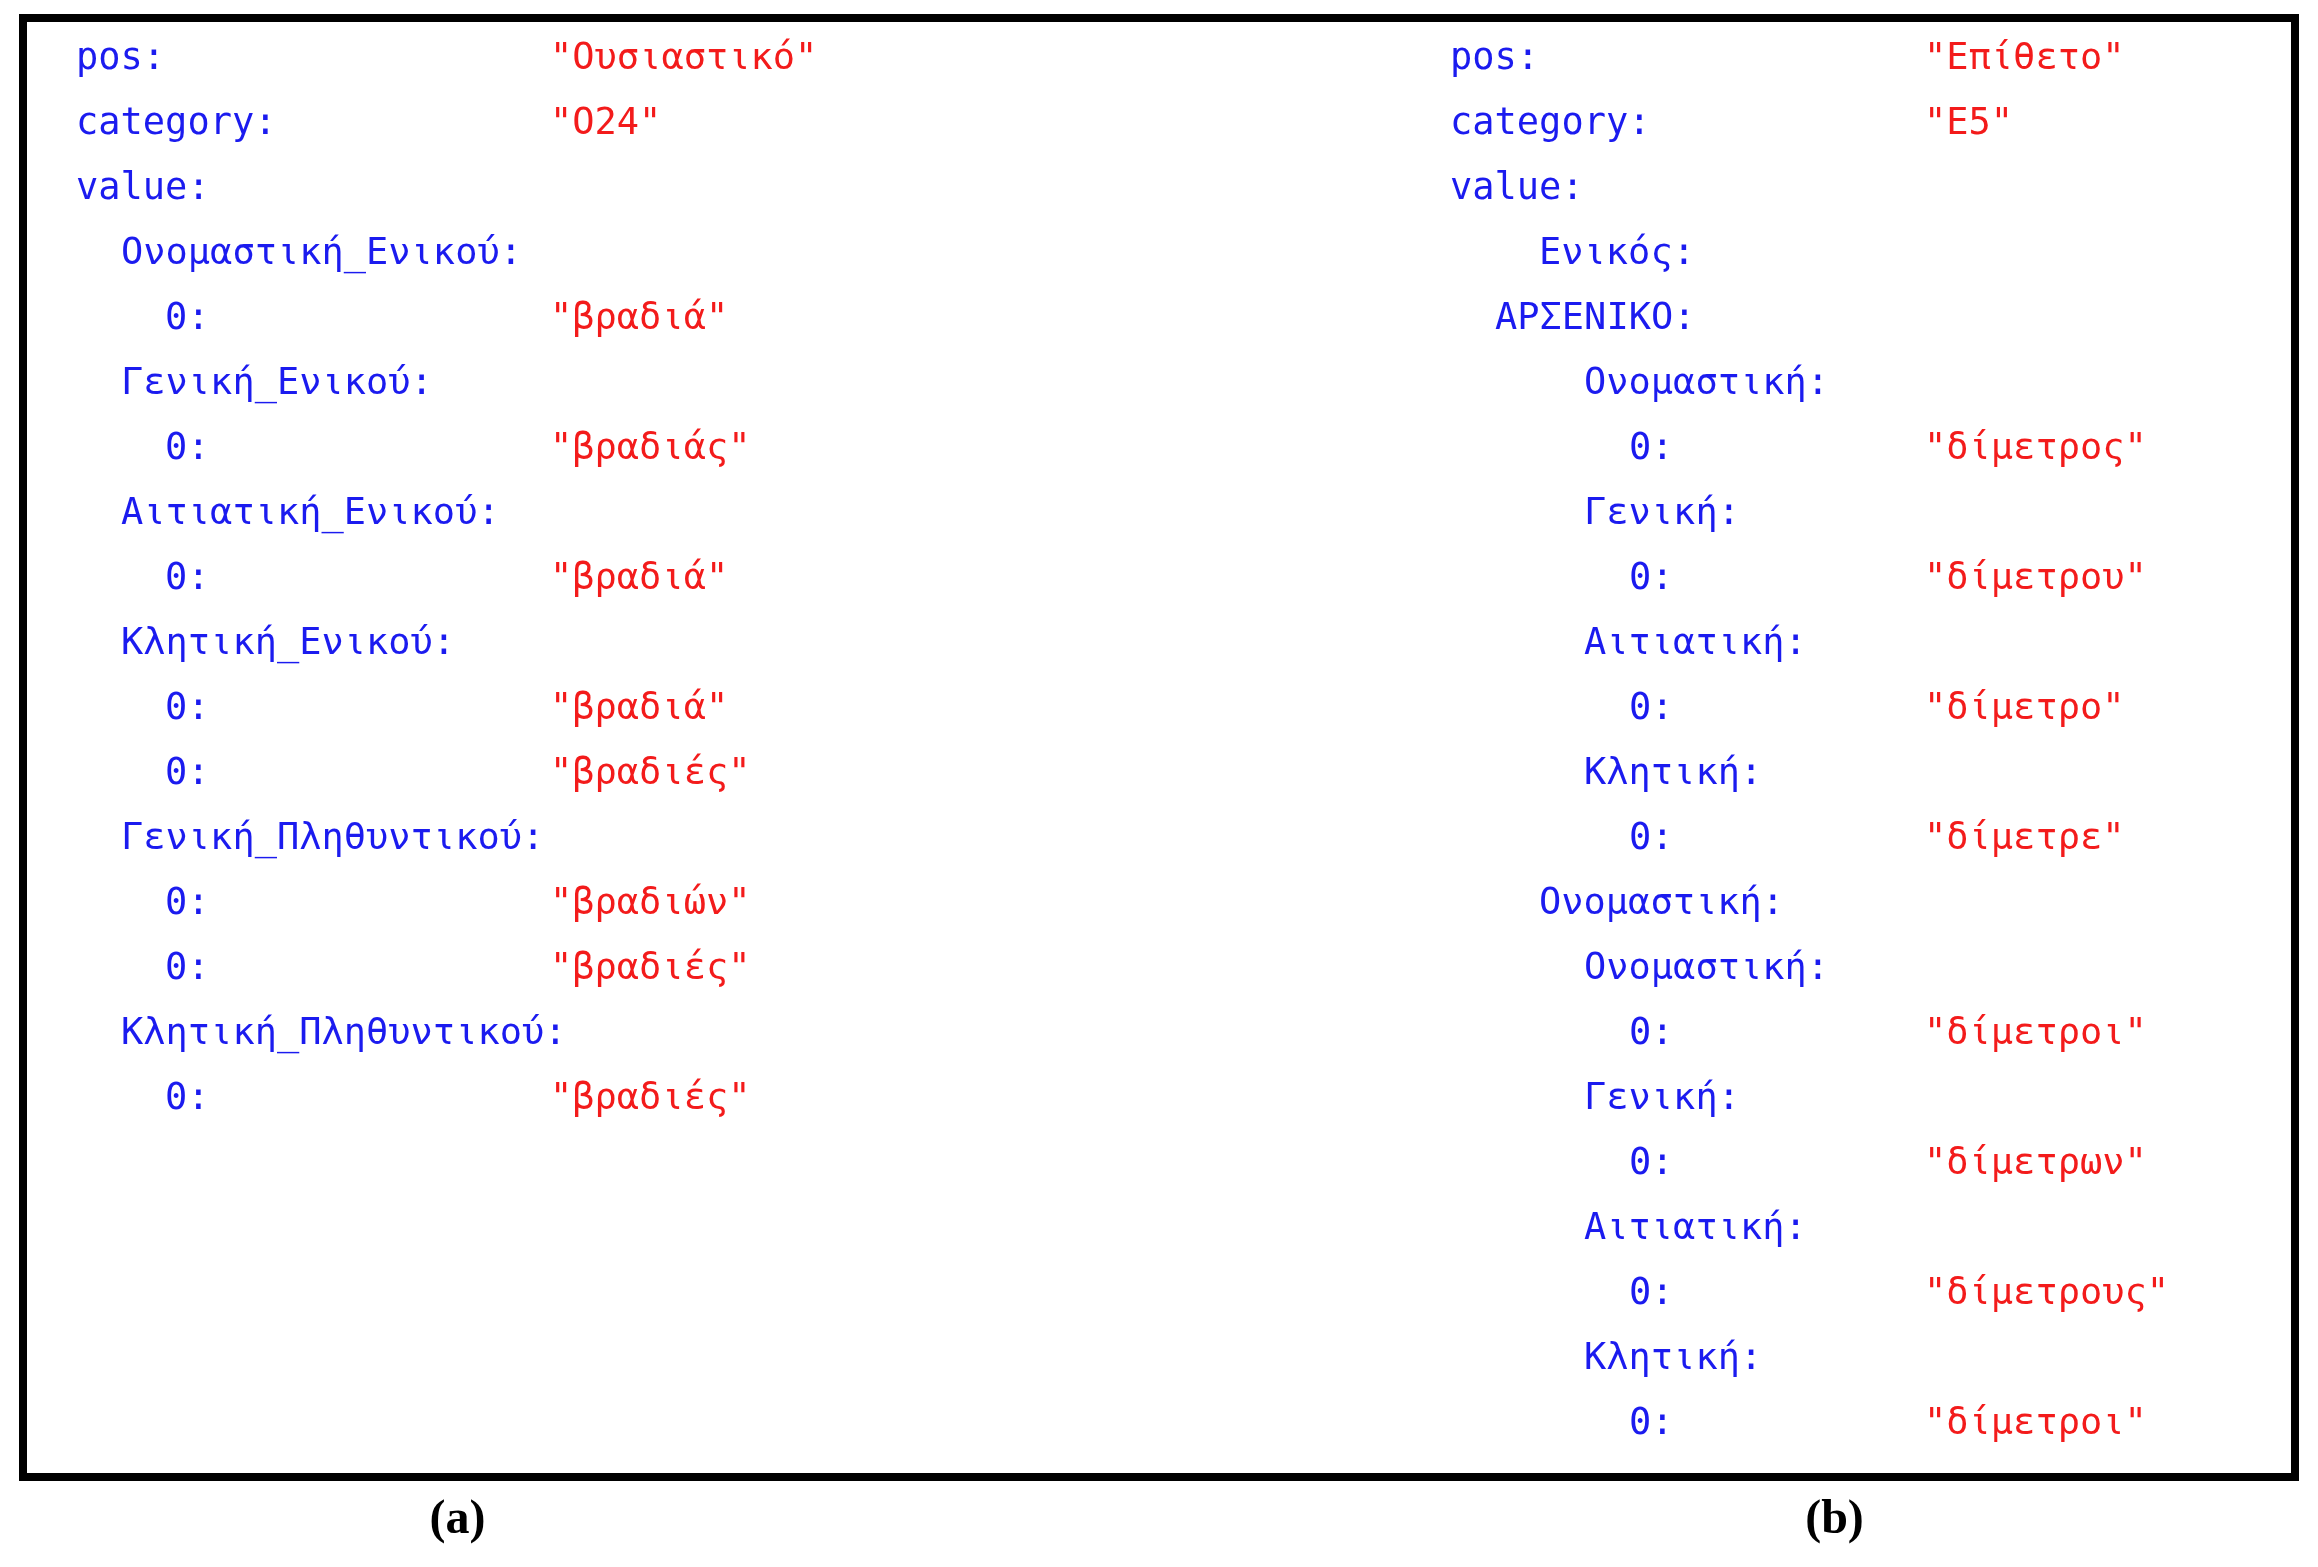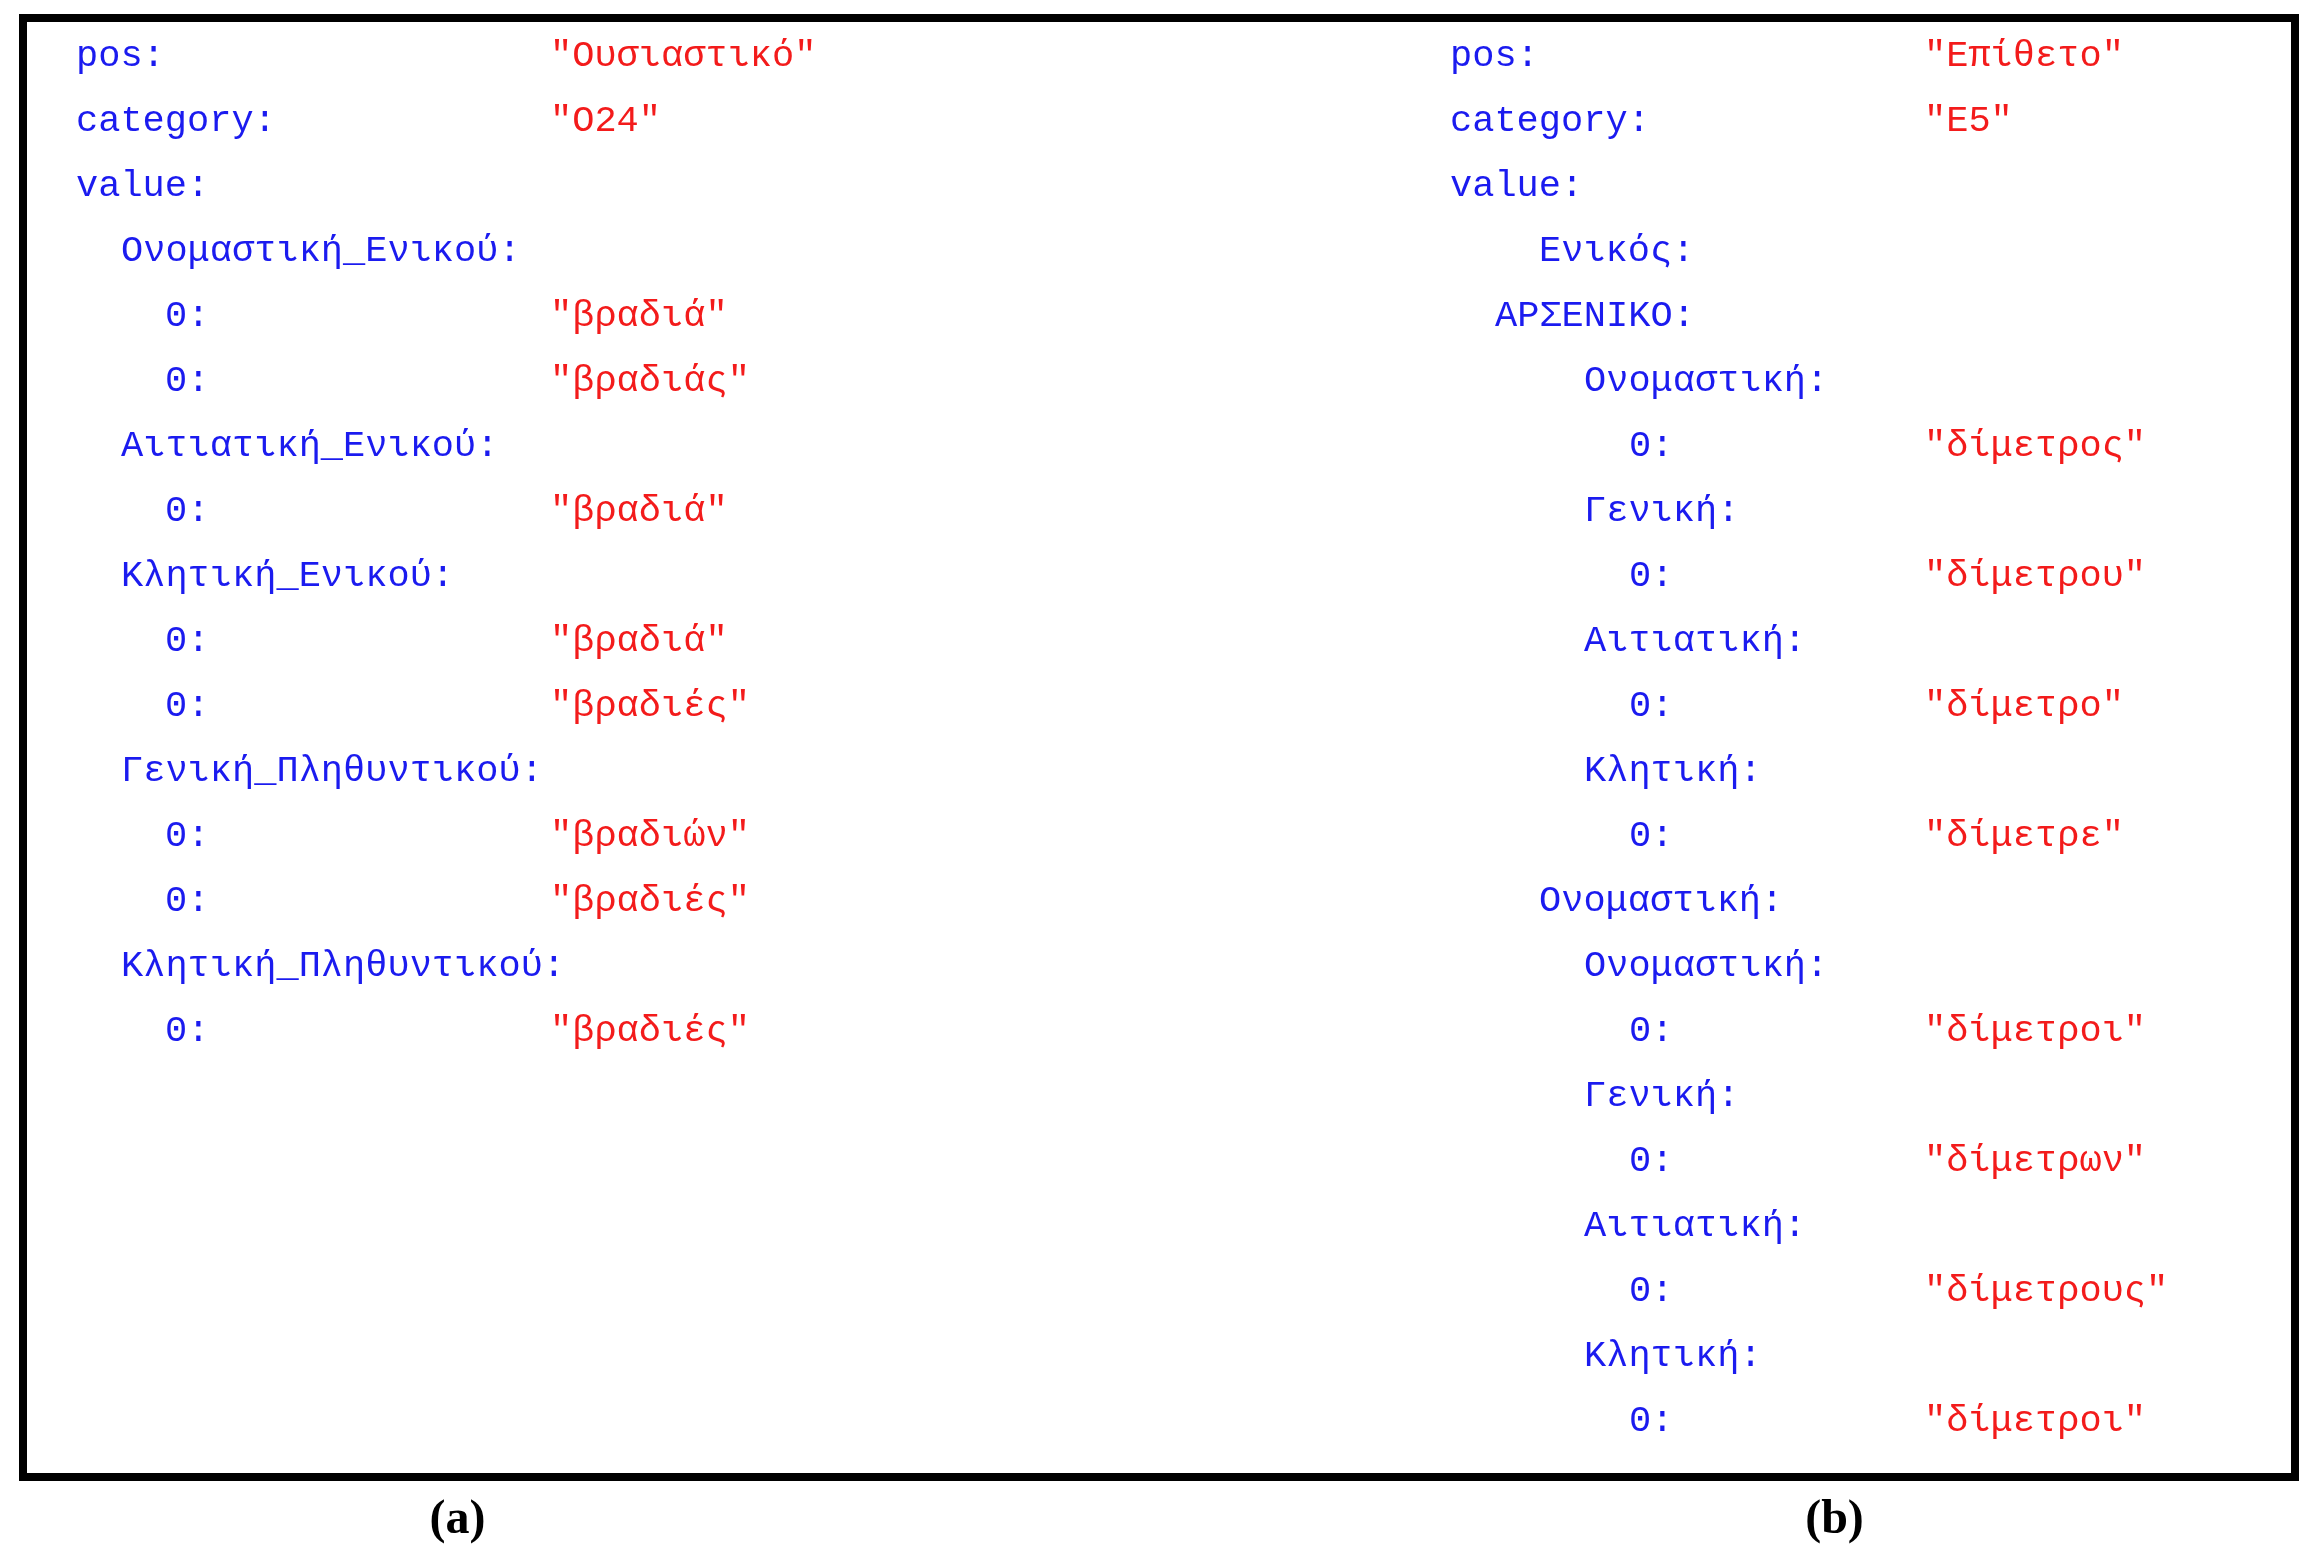--- a/index.html
+++ b/index.html
@@ -10,21 +10,20 @@
     font-family:"DejaVu Sans Mono",monospace;
     overflow:hidden;
   }
   .figure-box{
     position:absolute;left:19px;top:13.7px;
     width:2280px;height:1467px;
     box-sizing:border-box;
     border:8.2px solid var(--border,#000000);
     background:var(--bg,#ffffff);
     overflow:hidden;
-    font-family:Liberation Mono, monospace;
   }
   .panel{position:absolute;top:2.1px;}
   .panel-a{left:49px;width:1346px;}
   .panel-b{left:1423px;width:845px;}
   .row{
     position:relative;
     height:65px;line-height:65px;
     font-size:37px;
     white-space:pre;
   }
@@ -49,20 +48,21 @@
 <body>
 
 <div class="page" style="--key: #1b1bef; --val: #f31b1b; --border: #000000; --bg: #ffffff; --cap: #000000;">
   <div class="figure-box">
     <div class="panel panel-a">
         <div class="row"><span class="k" style="padding-left: 0px;">pos:</span><span class="v">"Ουσιαστικό"</span></div>
         <div class="row"><span class="k" style="padding-left: 0px;">category:</span><span class="v">"Ο24"</span></div>
         <div class="row"><span class="k" style="padding-left: 0px;">value:</span></div>
         <div class="row"><span class="k" style="padding-left: 45px;">Ονομαστική_Ενικού:</span></div>
         <div class="row"><span class="k" style="padding-left: 89px;">0:</span><span class="v">"βραδιά"</span></div>
+        <div class="row"><span class="k" style="padding-left: 45px;">Γενική_Ενικού:</span></div>
         <div class="row"><span class="k" style="padding-left: 89px;">0:</span><span class="v">"βραδιάς"</span></div>
         <div class="row"><span class="k" style="padding-left: 45px;">Αιτιατική_Ενικού:</span></div>
         <div class="row"><span class="k" style="padding-left: 89px;">0:</span><span class="v">"βραδιά"</span></div>
         <div class="row"><span class="k" style="padding-left: 45px; text-align: center;">Κλητική_Ενικού:</span></div>
         <div class="row"><span class="k" style="padding-left: 89px;">0:</span><span class="v">"βραδιά"</span></div>
         <div class="row"><span class="k" style="padding-left: 89px;">0:</span><span class="v">"βραδιές"</span></div>
         <div class="row"><span class="k" style="padding-left: 45px; margin-top: 43px;">Γενική_Πληθυντικού:</span></div>
         <div class="row"><span class="k" style="padding-left: 89px;">0:</span><span class="v">"βραδιών"</span></div>
         <div class="row"><span class="k" style="padding-left: 89px;">0:</span><span class="v">"βραδιές"</span></div>
         <div class="row"><span class="k" style="padding-left: 45px;">Κλητική_Πληθυντικού:</span></div>

